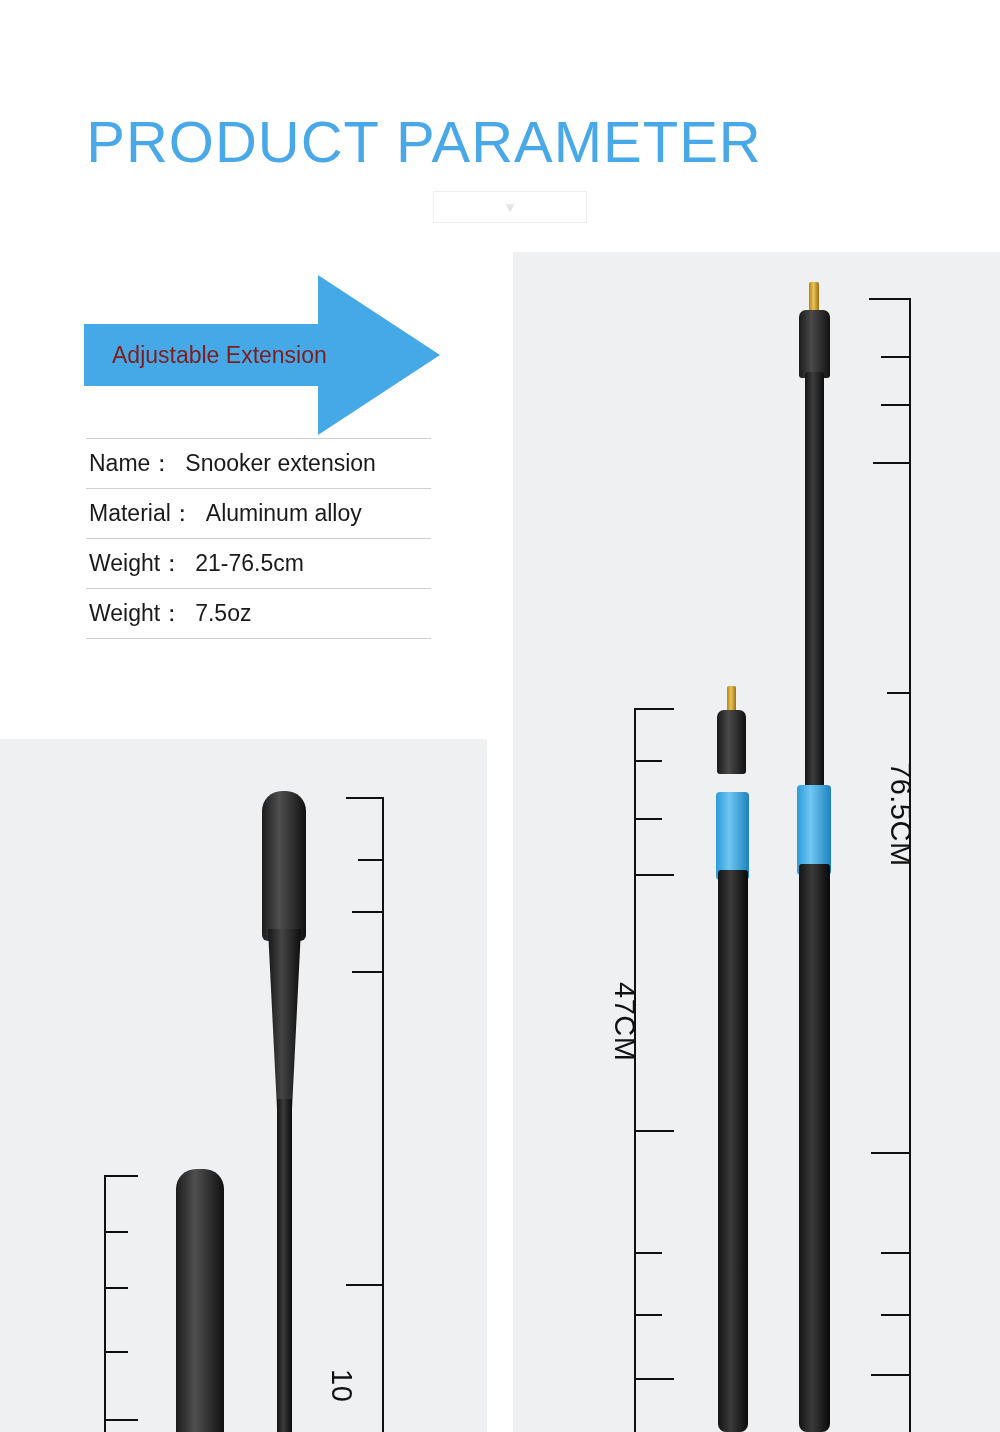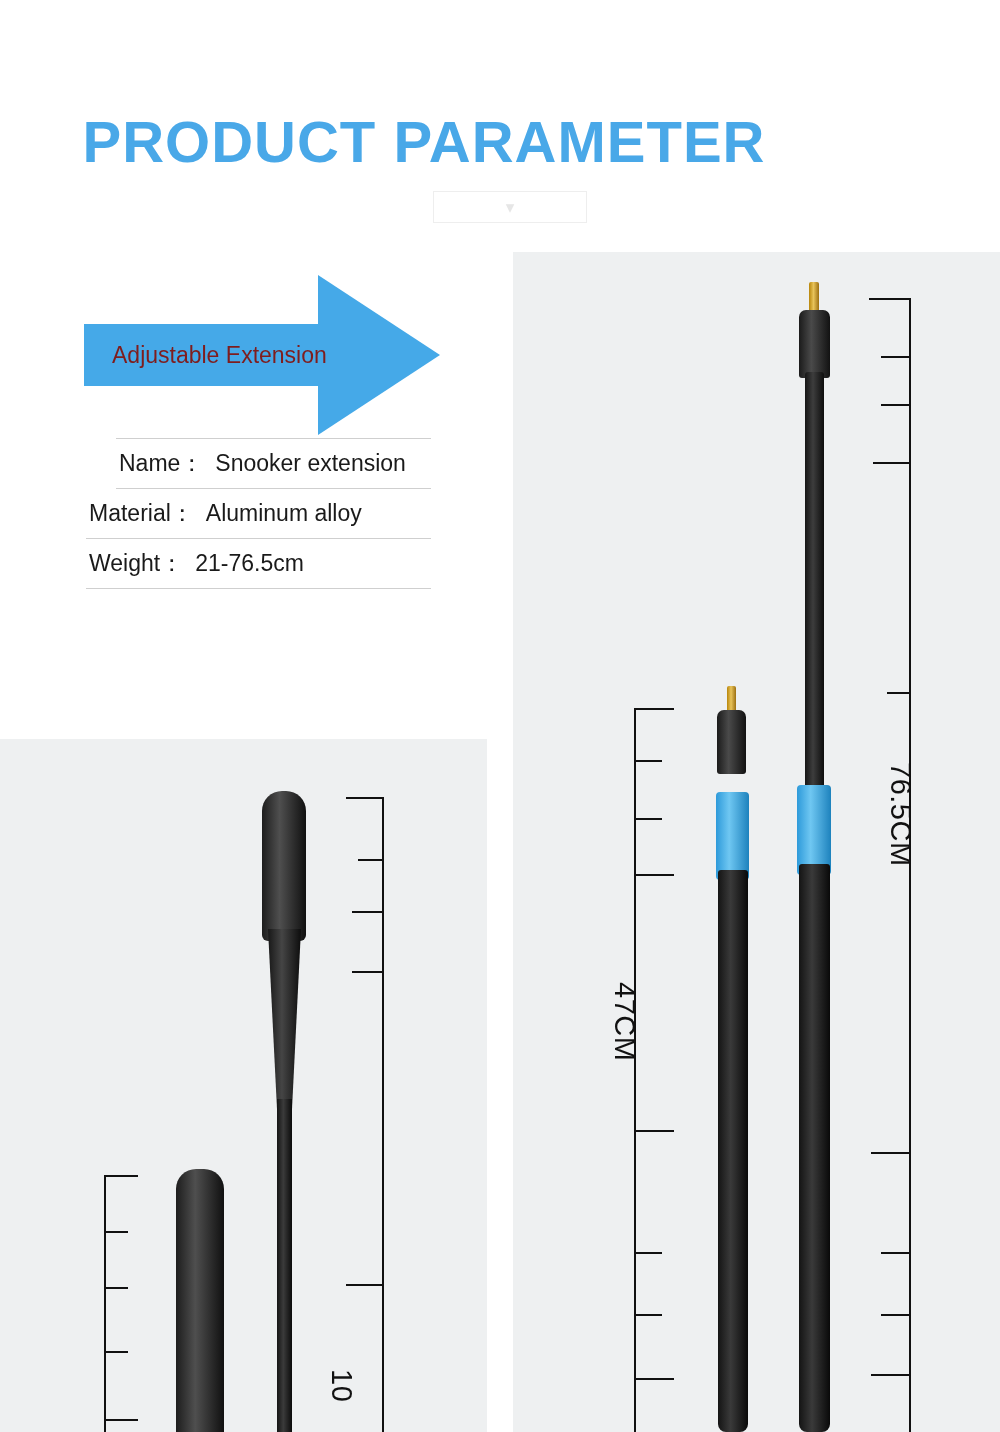--- a/index.html
+++ b/index.html
@@ -16,21 +16,21 @@
   }
 
   
   .page-title {
     position: absolute;
     top: 108px;
     left: 0;
     width: 848px;
     text-align: center;
     font-size: 58px;
-    font-weight: bold;
+    font-weight: normal;
     letter-spacing: 1px;
     color: #49a8e8;
     font-family: "Liberation Sans", sans-serif;
   }
   .title-divider {
     position: absolute;
     top: 191px;
     left: 433px;
     width: 154px;
     height: 32px;
@@ -85,21 +85,21 @@
     width: 345px;
   }
   .spec-row {
     border-bottom: 1px solid #cfcfcf;
     padding: 9px 2px 9px 3px;
     font-size: 23px;
     color: #1a1a1a;
     white-space: nowrap;
     font-family: "Liberation Sans", sans-serif;
   }
-  .spec-row:first-child { border-top: 1px solid #cfcfcf; margin-left: 30px; }
+  .spec-row:first-child { border-top: 1px solid #cfcfcf; }
   .spec-row .k { }
   .spec-row .v { margin-left: 12px; }
 
   
   .photo {
     position: absolute;
     background: #eef0f1;
     overflow: hidden;
   }
   .photo-right {
@@ -277,20 +277,23 @@
 
 <div class="spec-list">
   <div class="spec-row">
     <span class="k">Name：</span><span class="v">Snooker extension</span>
   </div>
   <div class="spec-row">
     <span class="k">Material：</span><span class="v">Aluminum alloy</span>
   </div>
   <div class="spec-row">
     <span class="k">Weight：</span><span class="v">21-76.5cm</span>
+  </div>
+  <div class="spec-row">
+    <span class="k">Weight：</span><span class="v">7.5oz</span>
   </div>
 </div>
 
 <div class="photo photo-right">
 
   <div class="cue-long-tip"></div>
   <div class="cue-long-ferrule"></div>
   <div class="cue-long-upper"></div>
   <div class="cue-long-collar"></div>
   <div class="cue-long-lower"></div>

